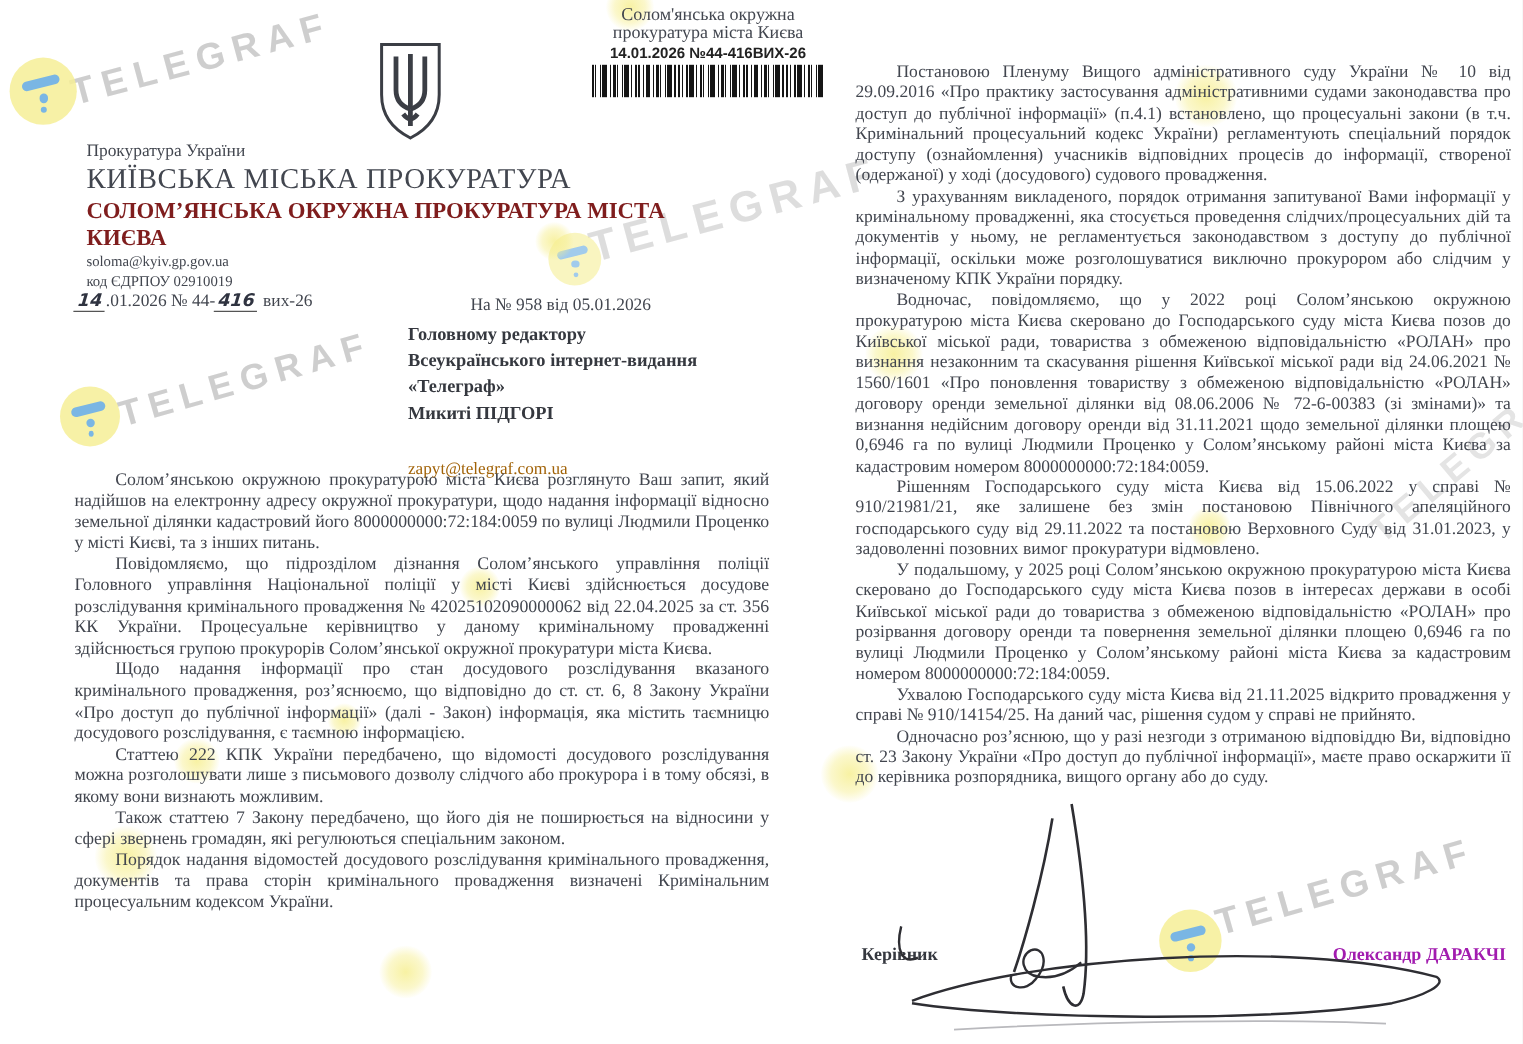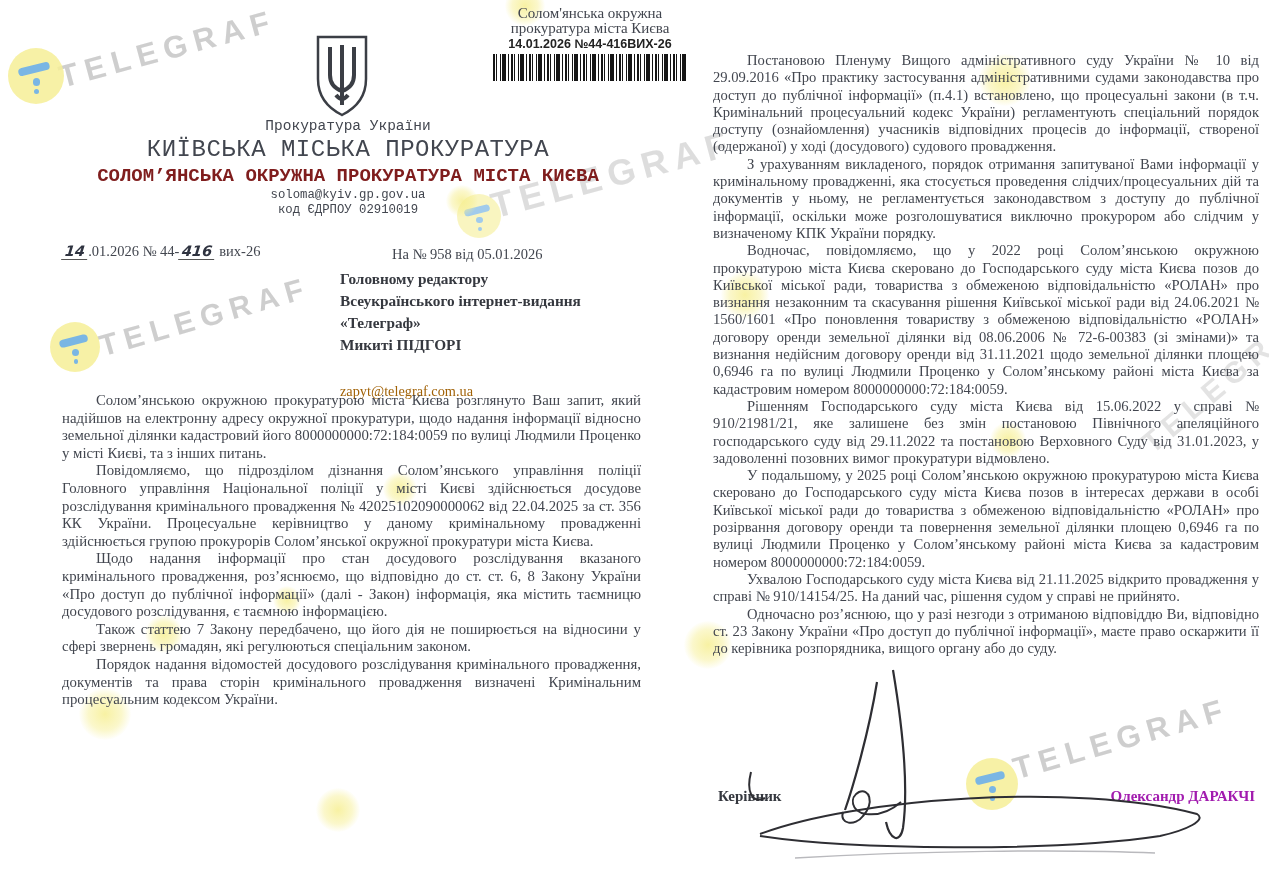--- a/index.html
+++ b/index.html
@@ -21,21 +21,21 @@
   .logo .d2{left:47%;top:74%;width:9%;height:9%;border-radius:50%;}
   .dot{position:absolute;border-radius:50%;z-index:1;
     background:radial-gradient(circle, rgba(246,238,140,.8) 0%, rgba(246,238,140,.45) 45%, rgba(246,238,140,0) 72%);}
   
   .abs{position:absolute;z-index:2;}
   #stamp{left:483px;top:6px;width:214px;text-align:center;}
   #stamp .s1{font-size:15px;line-height:15px;}
   #stamp .s3{font-family:"Liberation Sans", sans-serif;font-weight:bold;font-size:12.5px;color:#222;margin-top:1px;}
   #barcode{height:27px;margin:3px 10px 0 10px;
     background:repeating-linear-gradient(90deg,#151515 0 2px,#fff 2px 3px,#151515 3px 4px,#fff 4px 7px,#151515 7px 8px,#fff 8px 9px,#151515 9px 13px,#fff 13px 15px,#151515 15px 16px,#fff 16px 18px);}
-  #org-block{left:72px;top:118px;width:552px;text-align:center;font-family:Liberation Mono, monospace;}
+  #org-block{left:72px;top:118px;width:552px;}
   #org-block .o1{font-size:14.5px;}
   #org-block .o2{font-size:24px;letter-spacing:.5px;margin-top:2px;}
   #org-block .o3{font-size:19px;font-weight:bold;margin-top:2px;color:#7f1d1d;}
   #org-block .o4{font-size:12.8px;margin-top:4px;}
   #org-block .o5{font-size:12.3px;margin-top:1px;}
   
   #refline{left:62px;top:243px;width:580px;font-size:14.5px;}
   .hw{font-family:"DejaVu Sans", sans-serif;font-style:italic;font-weight:bold;
       color:#2f3340;border-bottom:1.3px solid #555;padding:0 3px;transform:skewX(-6deg);display:inline-block;}
   #reply-ref{left:392px;top:246px;font-size:14.5px;}
@@ -132,20 +132,21 @@
     <div>Всеукраїнського інтернет-видання</div>
     <div>«Телеграф»</div>
     <div>Микиті ПІДГОРІ</div>
     <div class="mail">zapyt@telegraf.com.ua</div>
   </div>
 
   <div id="col-left" class="abs col">
     <p>Солом’янською окружною прокуратурою міста Києва розглянуто Ваш запит, який надійшов на електронну адресу окружної прокуратури, щодо надання інформації відносно земельної ділянки кадастровий його 8000000000:72:184:0059 по вулиці Людмили Проценко у місті Києві, та з інших питань.</p>
     <p>Повідомляємо, що підрозділом дізнання Солом’янського управління поліції Головного управління Національної поліції у місті Києві здійснюється досудове розслідування кримінального провадження № 42025102090000062 від 22.04.2025 за ст. 356 КК України. Процесуальне керівництво у даному кримінальному провадженні здійснюється групою прокурорів Солом’янської окружної прокуратури міста Києва.</p>
     <p>Щодо надання інформації про стан досудового розслідування вказаного кримінального провадження, роз’яснюємо, що відповідно до ст. ст. 6, 8 Закону України «Про доступ до публічної інформації» (далі - Закон) інформація, яка містить таємницю досудового розслідування, є таємною інформацією.</p>
+    <p>Статтею 222 КПК України передбачено, що відомості досудового розслідування можна розголошувати лише з письмового дозволу слідчого або прокурора і в тому обсязі, в якому вони визнають можливим.</p>
     <p>Також статтею 7 Закону передбачено, що його дія не поширюється на відносини у сфері звернень громадян, які регулюються спеціальним законом.</p>
     <p>Порядок надання відомостей досудового розслідування кримінального провадження, документів та права сторін кримінального провадження визначені Кримінальним процесуальним кодексом України.</p>
   </div>
 
   <div id="col-right" class="abs col">
     <p>Постановою Пленуму Вищого адміністративного суду України № 10 від 29.09.2016 «Про практику застосування адміністративними судами законодавства про доступ до публічної інформації» (п.4.1) встановлено, що процесуальні закони (в т.ч. Кримінальний процесуальний кодекс України) регламентують спеціальний порядок доступу (ознайомлення) учасників відповідних процесів до інформації, створеної (одержаної) у ході (досудового) судового провадження.</p>
     <p>З урахуванням викладеного, порядок отримання запитуваної Вами інформації у кримінальному провадженні, яка стосується проведення слідчих/процесуальних дій та документів у ньому, не регламентується законодавством з доступу до публічної інформації, оскільки може розголошуватися виключно прокурором або слідчим у визначеному КПК України порядку.</p>
     <p>Водночас, повідомляємо, що у 2022 році Солом’янською окружною прокуратурою міста Києва скеровано до Господарського суду міста Києва позов до Київської міської ради, товариства з обмеженою відповідальністю «РОЛАН» про визнання незаконним та скасування рішення Київської міської ради від 24.06.2021 № 1560/1601 «Про поновлення товариству з обмеженою відповідальністю «РОЛАН» договору оренди земельної ділянки від 08.06.2006 № 72-6-00383 (зі змінами)» та визнання недійсним договору оренди від 31.11.2021 щодо земельної ділянки площею 0,6946 га по вулиці Людмили Проценко у Солом’янському районі міста Києва за кадастровим номером 8000000000:72:184:0059.</p>
     <p>Рішенням Господарського суду міста Києва від 15.06.2022 у справі № 910/21981/21, яке залишене без змін постановою Північного апеляційного господарського суду від 29.11.2022 та постановою Верховного Суду від 31.01.2023, у задоволенні позовних вимог прокуратури відмовлено.</p>
     <p>У подальшому, у 2025 році Солом’янською окружною прокуратурою міста Києва скеровано до Господарського суду міста Києва позов в інтересах держави в особі Київської міської ради до товариства з обмеженою відповідальністю «РОЛАН» про розірвання договору оренди та повернення земельної ділянки площею 0,6946 га по вулиці Людмили Проценко у Солом’янському районі міста Києва за кадастровим номером 8000000000:72:184:0059.</p>

